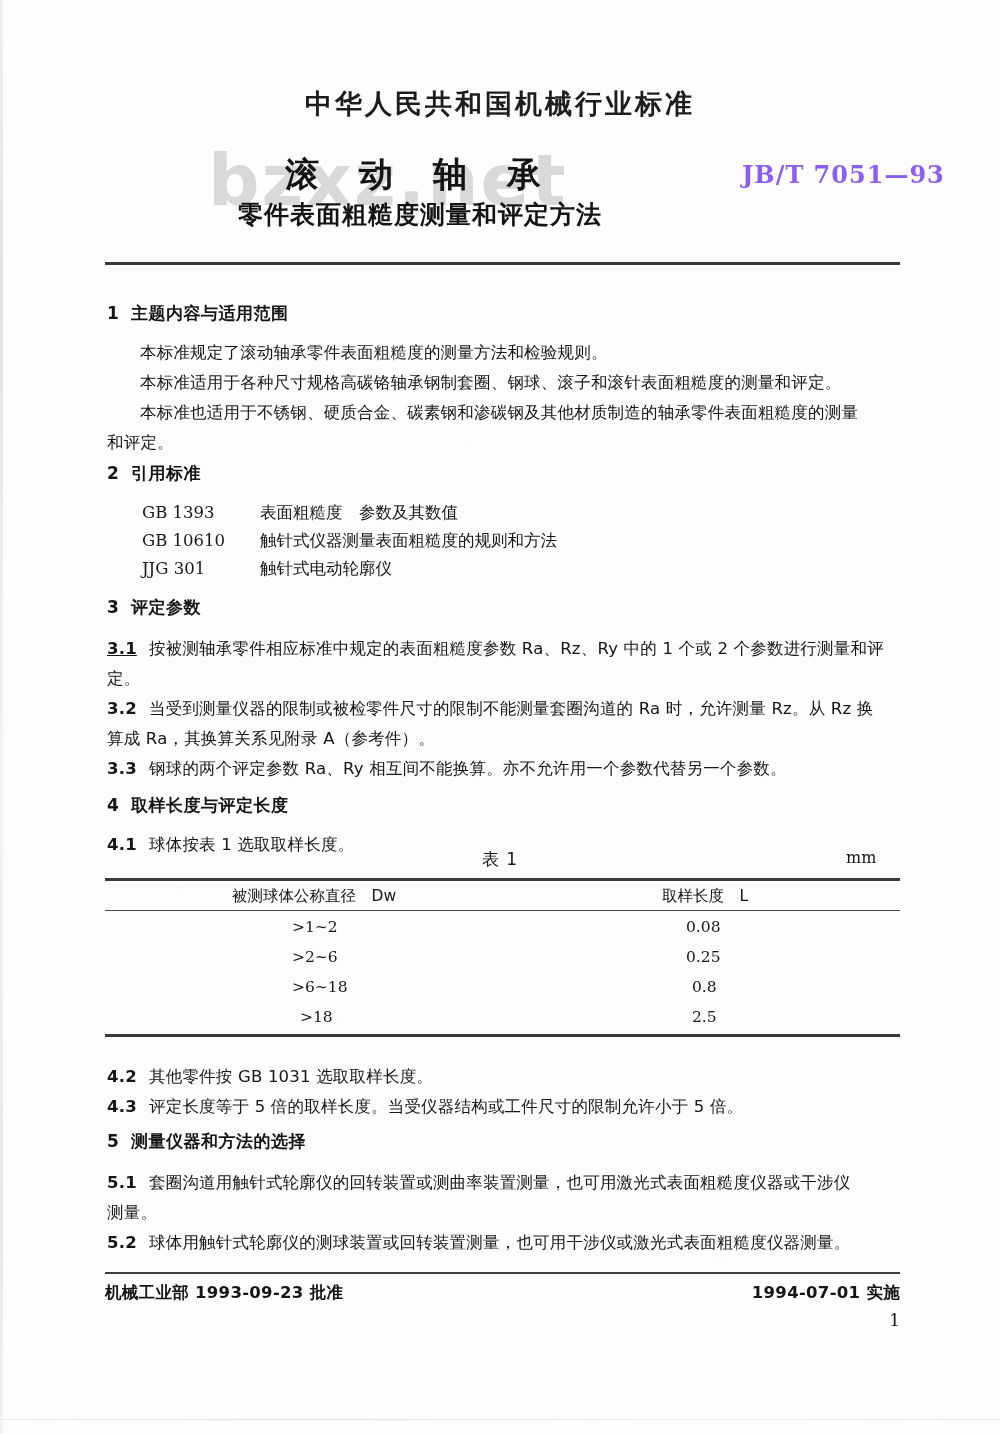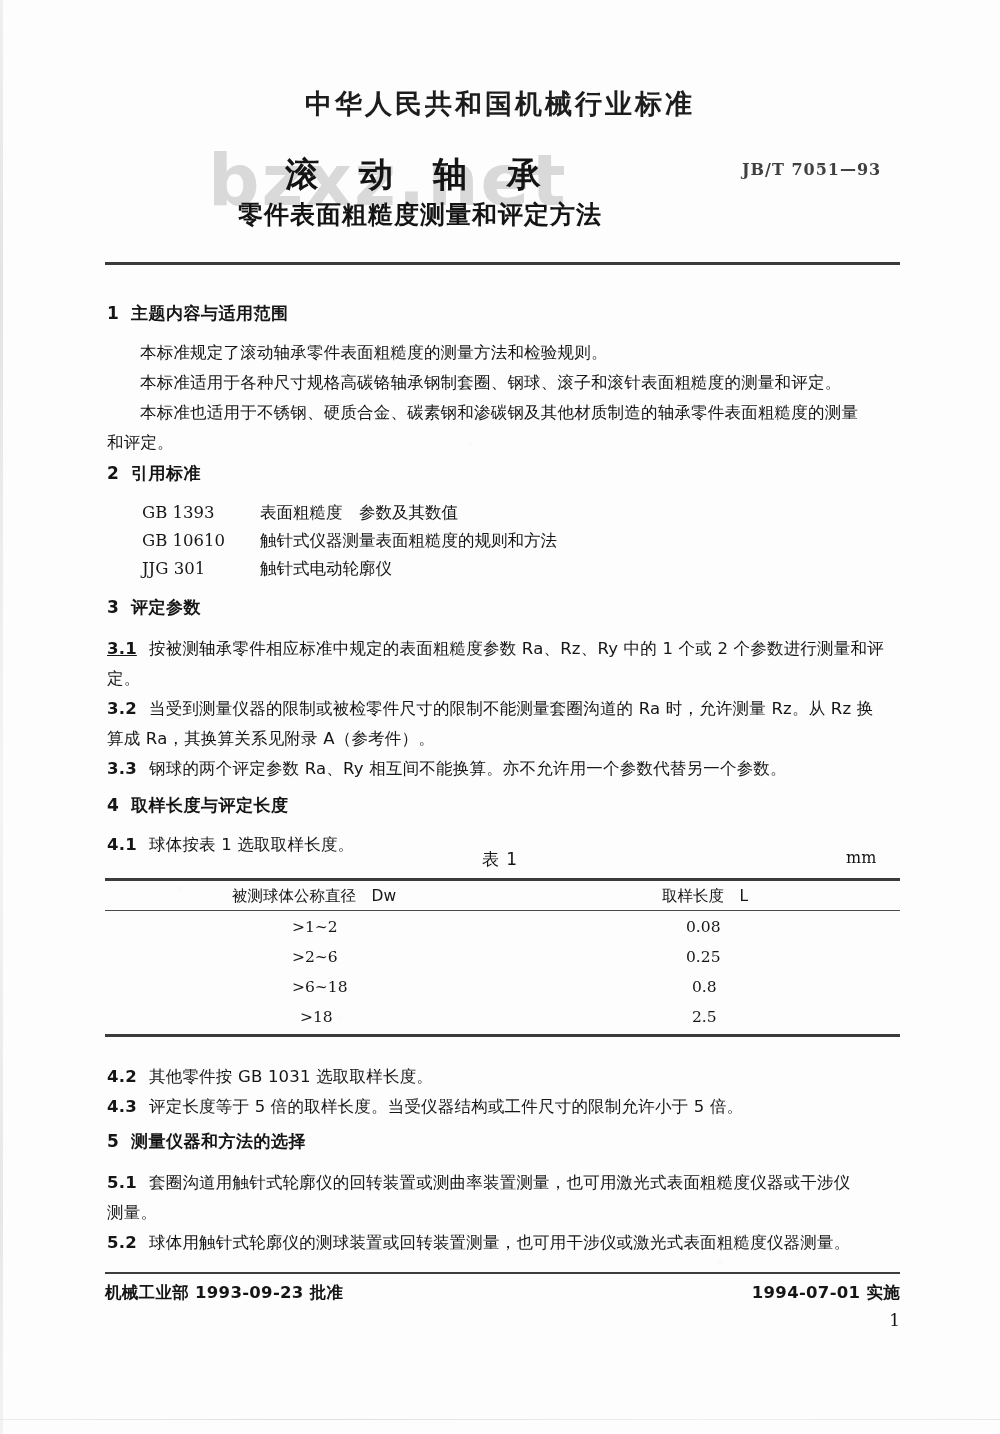--- a/index.html
+++ b/index.html
@@ -41,21 +41,21 @@
     position:absolute;left:150px;top:152px;width:540px;text-align:center;
     font-size:34px;font-weight:bold;letter-spacing:14px;color:#141414;z-index:3;
   }
   .title-sub{
     position:absolute;left:150px;top:198px;width:540px;text-align:center;
     font-size:25px;font-weight:bold;letter-spacing:1px;color:#141414;z-index:3;
   }
   .std-no{
     position:absolute;left:742px;top:160px;
     font-family:"DejaVu Serif","Liberation Serif",serif;
-    font-size:16px;font-weight:bold;letter-spacing:1px;color:#404040;z-index:3;
+    font-size:24px;font-weight:bold;letter-spacing:1px;color:#8b5cf6;z-index:3;
   }
   .rule-top{
     position:absolute;left:105px;top:262px;width:795px;height:3px;
     background:#3a3a3a;z-index:3;
   }
 
   
   .body{position:absolute;left:0;top:0;width:1000px;z-index:3;}
   .sec-h{
     position:absolute;font-size:17px;font-weight:bold;color:#151515;

